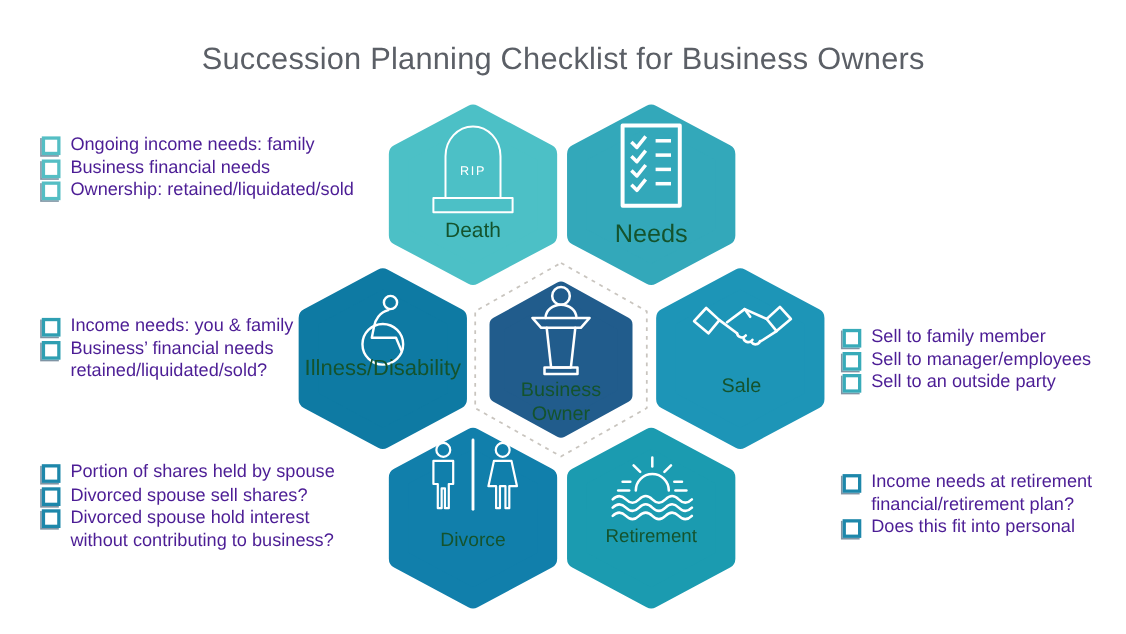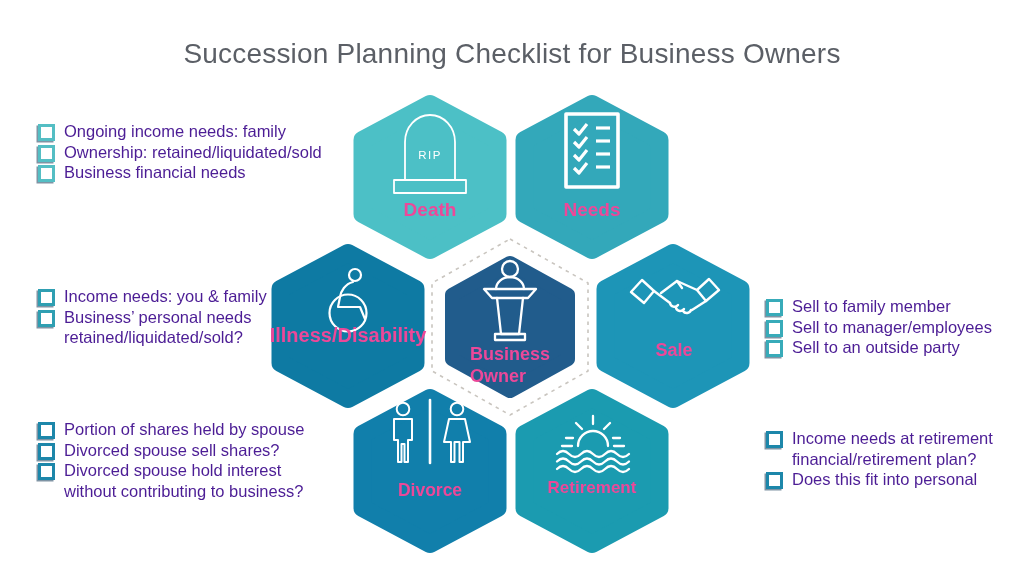--- a/index.html
+++ b/index.html
@@ -6,22 +6,22 @@
   .canvas{
     position:relative;width:1024px;height:576px;background:#ffffff;
     font-family:"Liberation Sans",sans-serif;overflow:hidden;
   }
   .title{
     position:absolute;left:0;top:38px;width:100%;text-align:center;
     font-size:28px;font-weight:400;color:#5b5f66;letter-spacing:.2px;
   }
   svg.hexes{position:absolute;left:0;top:0;}
   .hex-label{
-    position:absolute;transform:translateX(-50%);color:#ec4899;
-    white-space:nowrap;font-weight:700;
+    position:absolute;transform:translateX(-50%);color:#14532d;
+    white-space:nowrap;text-align:center;font-weight:400;
   }
   .list{position:absolute;color:#4c1d95;font-size:16.5px;line-height:20.5px;}
   .row{display:flex;align-items:flex-start;}
   .cb{
     flex:0 0 auto;width:11px;height:11px;border:3px solid #4dbcc2;background:#fff;
     margin:3px 9px 0 0;box-shadow:-1.5px 1.5px 0 0 rgba(21,60,90,.55);
   }
   .row.cont .cb{visibility:hidden;}
   .txt{white-space:nowrap;}
   .icon-stroke{fill:none;stroke:#ffffff;stroke-width:2.2;stroke-linecap:round;stroke-linejoin:round;}
@@ -123,54 +123,54 @@
         <circle cx="0" cy="-37" r="8"></circle>
         <path d="M -14,-17 a14,12 0 0 1 28,0"></path>
         <path d="M -26,-17 H 26 L 18,-8 H -18 Z"></path>
         <path d="M -13,-8 L -9,28 H 9 L 13,-8"></path>
         <path d="M -15,28 H 15 V 34 H -15 Z"></path>
       </g>
     </g>
   </svg>
 
   <div class="hex-label" style="left:430px;top:199px;font-size:19px">Death</div>
-  <div class="hex-label" style="left:592px;top:199px;font-size:19px">Needs</div>
+  <div class="hex-label" style="left:592px;top:199px;font-size:23px">Needs</div>
   <div class="hex-label" style="left:348px;top:324px;font-size:20px">Illness/Disability</div>
   <div class="hex-label" style="left:510px;top:343px;font-size:18px;line-height:22px">
     <div>Business</div>
     <div>Owner</div>
   </div>
   <div class="hex-label" style="left:674px;top:340px;font-size:18px">Sale</div>
   <div class="hex-label" style="left:430px;top:480px;font-size:17.5px">Divorce</div>
   <div class="hex-label" style="left:592px;top:478px;font-size:17px">Retirement</div>
 
   <div class="list" style="left:38px;top:121px">
     <div class="row">
       <span class="cb" style="border-color: rgb(84, 190, 196);"></span>
       <span class="txt">Ongoing income needs: family</span>
     </div>
     <div class="row">
       <span class="cb" style="border-color: rgb(84, 190, 196);"></span>
+      <span class="txt">Business financial needs</span>
+    </div>
+    <div class="row">
+      <span class="cb" style="border-color: rgb(84, 190, 196);"></span>
       <span class="txt">Ownership: retained/liquidated/sold</span>
-    </div>
-    <div class="row">
-      <span class="cb" style="border-color: rgb(84, 190, 196);"></span>
-      <span class="txt">Business financial needs</span>
     </div>
   </div>
 
 
   <div class="list" style="left:38px;top:286px">
     <div class="row">
       <span class="cb" style="border-color: rgb(47, 159, 178);"></span>
       <span class="txt">Income needs: you &amp; family</span>
     </div>
     <div class="row">
       <span class="cb" style="border-color: rgb(47, 159, 178);"></span>
-      <span class="txt">Business’ personal needs</span>
+      <span class="txt">Business’ financial needs</span>
     </div>
     <div class="row cont">
       <span class="cb"></span>
       <span class="txt">retained/liquidated/sold?</span>
     </div>
   </div>
 
   <div class="list" style="left:766px;top:296px">
     <div class="row">
       <span class="cb" style="border-color: rgb(56, 171, 185);"></span>

